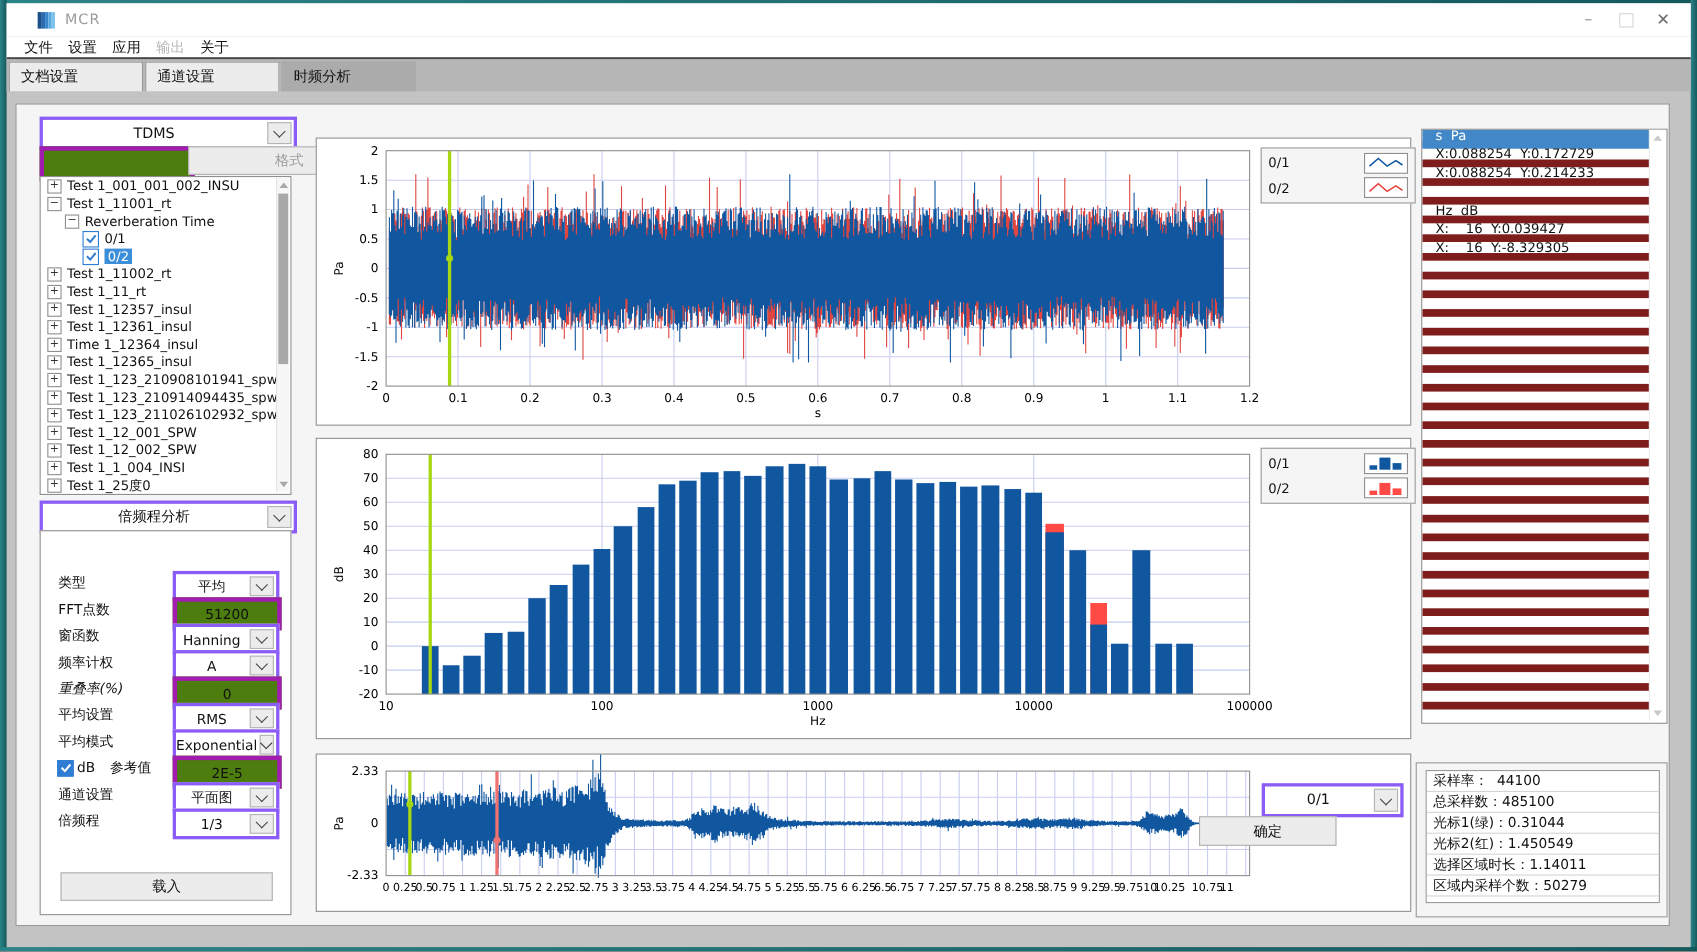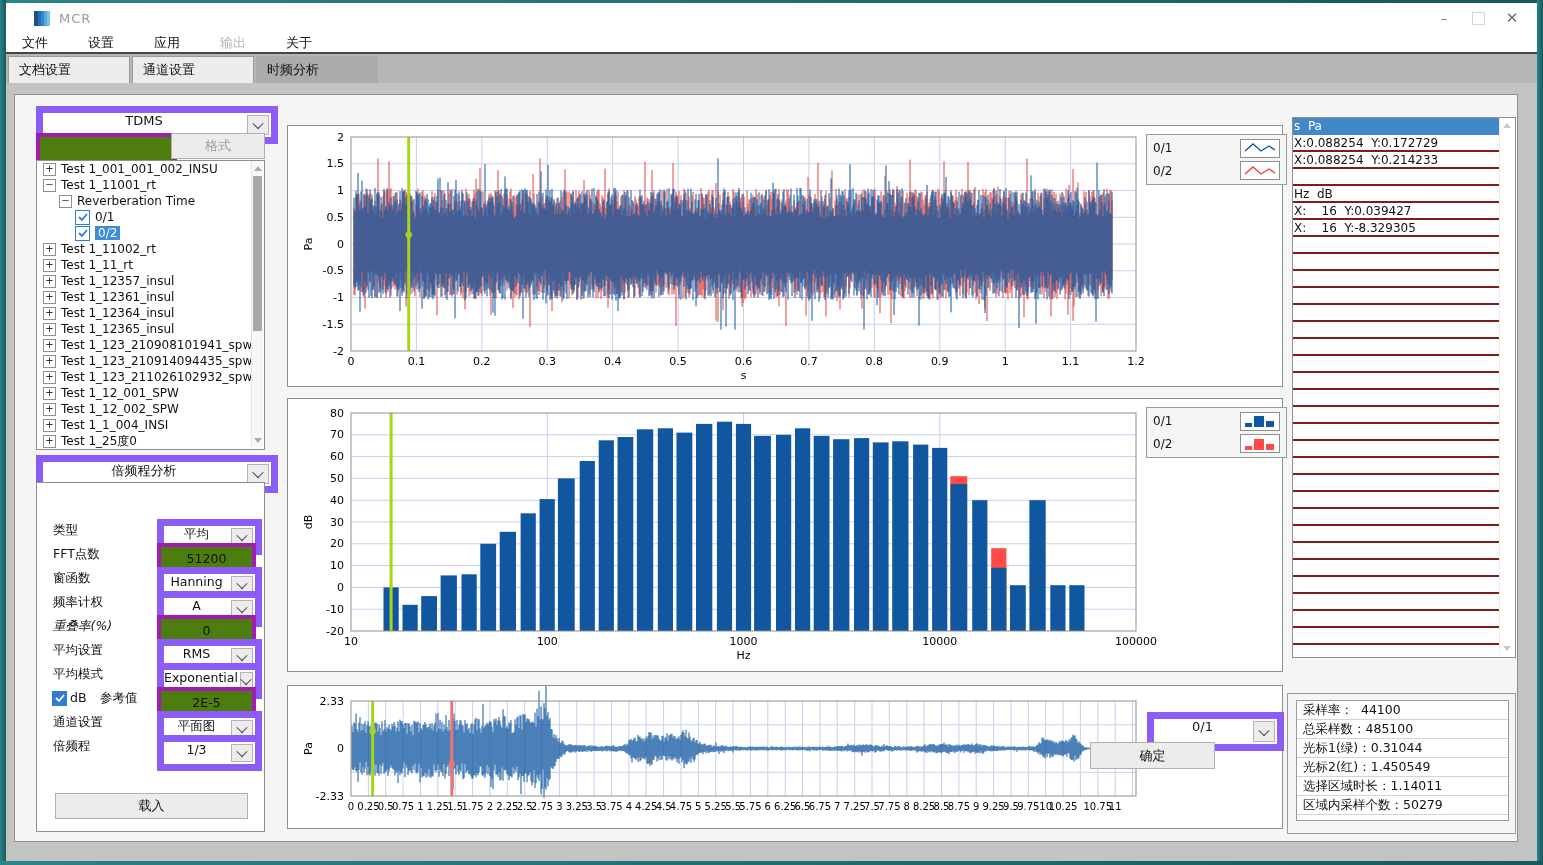--- a/index.html
+++ b/index.html
@@ -9,33 +9,33 @@
   .abs{position:absolute;}
   
   .frame{background:linear-gradient(90deg,#2b8488,#15595d);}
   
   .titlebar{left:6px;top:3px;right:6px;height:30px;background:#fff;display:flex;align-items:center;}
   .title-text{color:#9a9a9a;font-size:13px;margin-left:8px;letter-spacing:1px;}
   .win-btn{width:34px;height:26px;display:flex;align-items:center;justify-content:center;color:#8a8a8a;font-size:14px;}
   .win-btns{position:absolute;right:8px;top:0;display:flex;}
   .maxi-box{width:11px;height:11px;border:1px solid #d6d6d6;}
   .menubar{left:6px;top:33px;right:6px;height:19px;background:#fff;display:flex;align-items:center;
-           padding-left:16px;gap:40px;border-bottom:2px solid #454545;font-size:13px;}
+           padding-left:16px;gap:14px;border-bottom:2px solid #454545;font-size:13px;}
   .menu-item{cursor:default;}
   .menu-item.disabled{color:#b5b5b5;}
   
   .tabbar{left:6px;top:54px;right:6px;height:29px;background:#b6b6b6;display:flex;align-items:flex-end;padding-left:2px;}
   .tab{width:110px;height:26px;background:#ececec;border:1px solid #9a9a9a;border-bottom:none;
        display:flex;align-items:center;padding-left:10px;font-size:13px;margin-right:2px;}
   .tab.active{background:#ababab;border-color:#ababab;}
   
   .page-panel{left:14px;top:94px;width:1502px;height:746px;background:#f5f5f5;border:1px solid #8f8f8f;}
   .panel{background:#fff;border:1px solid #8f8f8f;}
   
-  .combo{background:#fff;border:7px solid #8b5cf6;display:flex;align-items:flex-start;}
+  .combo{background:#fff;border:3px solid #8b5cf6;display:flex;align-items:center;}
   .combo-val{flex:1;text-align:center;font-size:13px;}
   .combo-btn{width:20px;align-self:stretch;margin:2px;background:#ececec;border:1px solid #b3b3b3;
              display:flex;align-items:center;justify-content:center;}
   .chev{width:7px;height:7px;border-right:1.4px solid #444;border-bottom:1.4px solid #444;
         transform:rotate(45deg) translate(-1px,-1px);}
   .tinput{background:#4d7c0f;border:4px solid #a21caf;display:flex;align-items:center;justify-content:center;font-size:13px;}
   .btn{background:#ececec;border:1px solid #b0b0b0;display:flex;align-items:center;justify-content:center;font-size:13px;}
   .btn.disabled{color:#9e9e9e;}
   
   .tree{overflow:hidden;}
@@ -48,21 +48,21 @@
   .tree-label.selected{background:#3d8ed8;color:#fff;padding:0 3px;}
   
   .sb{background:#f7f7f7;border-left:1px solid #e3e3e3;}
   .sb-arrow{width:100%;height:14px;display:flex;align-items:center;justify-content:center;}
   .tri-up{width:0;height:0;border-left:4px solid transparent;border-right:4px solid transparent;border-bottom:5px solid #a9a9a9;}
   .tri-down{width:0;height:0;border-left:4px solid transparent;border-right:4px solid transparent;border-top:5px solid #a9a9a9;}
   .sb-thumb{position:absolute;left:1px;right:1px;background:#a8a8a8;}
   
   .form-label{position:absolute;left:53px;font-size:12.5px;line-height:22px;}
   
-  .ro-row{height:17px;border-bottom:2px solid #7f1d1d;display:flex;align-items:center;padding-left:1px;
+  .ro-row{height:17px;border-bottom:7px solid #7f1d1d;display:flex;align-items:center;padding-left:12px;
           font-size:12px;white-space:pre;flex:none;box-sizing:border-box;}
   .ro-row.sel{background:#4288c8;color:#fff;border-bottom-color:#4288c8;}
   .info-row{height:19px;border-bottom:1px solid #d4d4d4;display:flex;align-items:center;padding-left:6px;
             font-size:12.5px;white-space:pre;flex:none;box-sizing:border-box;}
   
   .legend{background:#f5f5f5;border:1px solid #9a9a9a;display:flex;flex-direction:column;justify-content:space-evenly;padding:1px 6px;}
   .legend-row{display:flex;align-items:center;justify-content:space-between;height:20px;}
   .legend-swatch{border:1px solid #8f8f8f;background:#fff;width:38px;height:17px;display:flex;align-items:center;justify-content:center;}
   .chart-host{background:#fff;border:1px solid #8f8f8f;}
   svg{display:block;}
@@ -115,21 +115,21 @@
 
   <div class="abs combo" style="left:36px;top:106px;width:228px;height:24px;">
     <span class="combo-val">TDMS</span>
     <span class="combo-btn">
         <span class="chev"></span>
       </span>
   </div>
   <div class="abs tinput" style="left:36px;top:133px;width:133px;height:24px;">
     <span></span>
   </div>
-  <div class="abs btn disabled" style="left:171px;top:133px;width:92px;height:24px;">格式</div>
+  <div class="abs btn disabled" style="left:171px;top:133px;width:92px;height:24px;padding-left:45px;">格式</div>
 
   <div class="abs panel tree" style="left:36px;top:160px;width:227px;height:288px;" id="tree">
       <div class="tree-row" style="padding-left: 6px;">
         <div class="expander">+</div>
         <span class="tree-label">Test 1_001_001_002_INSU</span>
       </div>
       <div class="tree-row" style="padding-left: 6px;">
         <div class="expander">−</div>
         <span class="tree-label">Test 1_11001_rt</span>
       </div>
@@ -164,21 +164,21 @@
       <div class="tree-row" style="padding-left: 6px;">
         <div class="expander">+</div>
         <span class="tree-label">Test 1_12357_insul</span>
       </div>
       <div class="tree-row" style="padding-left: 6px;">
         <div class="expander">+</div>
         <span class="tree-label">Test 1_12361_insul</span>
       </div>
       <div class="tree-row" style="padding-left: 6px;">
         <div class="expander">+</div>
-        <span class="tree-label">Test 1_12364_insul</span>
+        <span class="tree-label">Time 1_12364_insul</span>
       </div>
       <div class="tree-row" style="padding-left: 6px;">
         <div class="expander">+</div>
         <span class="tree-label">Test 1_12365_insul</span>
       </div>
       <div class="tree-row" style="padding-left: 6px;">
         <div class="expander">+</div>
         <span class="tree-label">Test 1_123_210908101941_spw</span>
       </div>
       <div class="tree-row" style="padding-left: 6px;">

